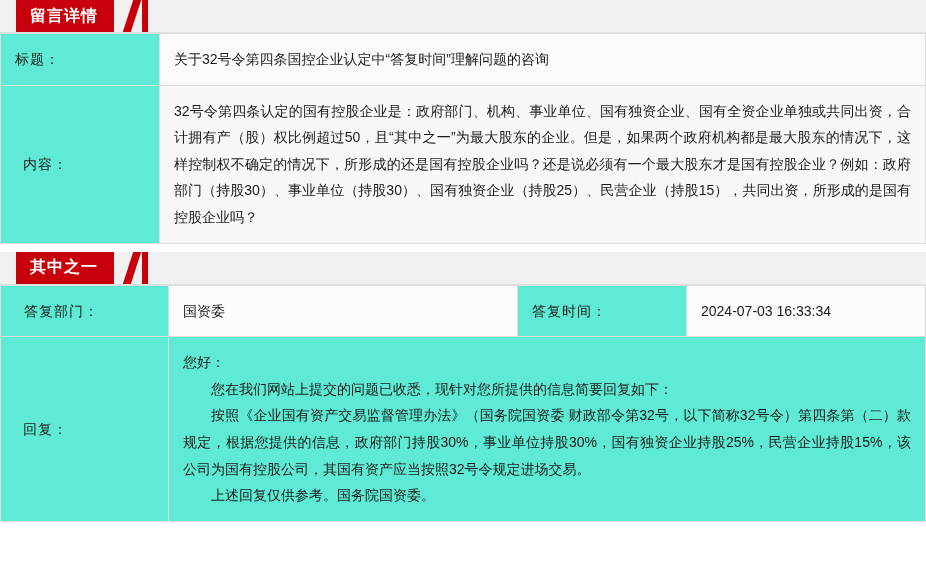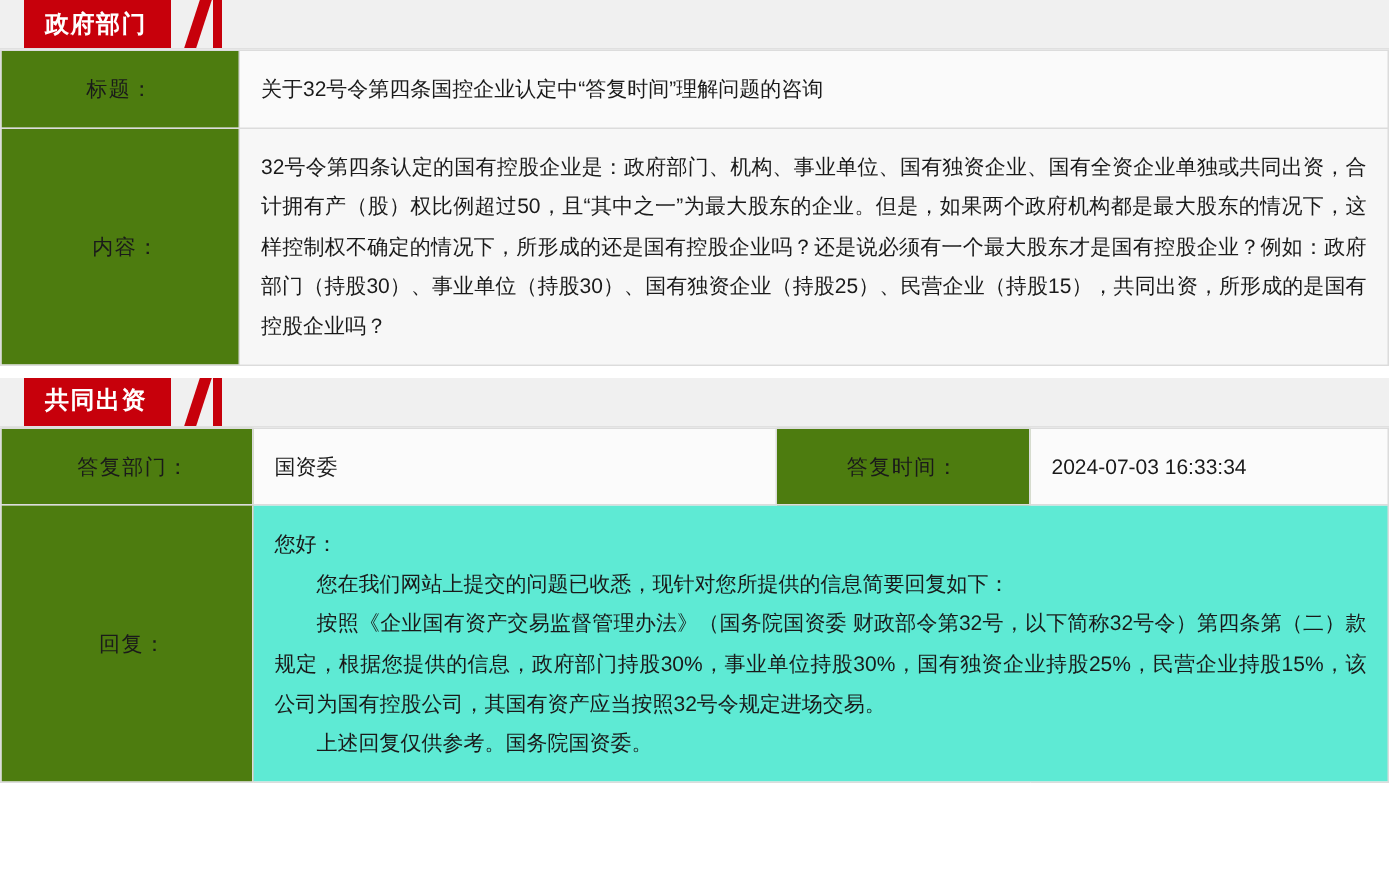--- a/index.html
+++ b/index.html
@@ -67,22 +67,21 @@
   }
   table.detail td {
     border: 1px solid #dcdcdc;
     padding: 12px 14px;
     vertical-align: middle;
     line-height: 1.9;
     font-size: 14px;
     color: #1a1a1a;
   }
   td.label {
-    background: #4d7c0f;
-    text-align: center;
+    background: #5eead4;
     width: 130px;
     color: #222222;
     letter-spacing: 1px;
   }
   td.value {
     background: #fafafa;
     text-align: left;
   }
   td.value.plain {
     background: #fbfbfb;
@@ -115,42 +114,42 @@
     height: 8px;
     background: #ffffff;
   }
 </style>
 </head>
 <body>
 
 <div class="page">
 
   <div class="section-header">
-    <div class="tab">政府部门</div>
+    <div class="tab">留言详情</div>
     <div class="tab-slash" style="left:128px;"></div>
     <div class="tab-notch" style="left:142px;width:6px;"></div>
   </div>
 
   <table class="detail">
     <tbody>
         <tr>
       <td class="label">标题：</td>
       <td class="value">关于32号令第四条国控企业认定中“答复时间”理解问题的咨询</td>
     </tr>
     <tr>
       <td class="label mid">内容：</td>
       <td class="content-cell">32号令第四条认定的国有控股企业是：政府部门、机构、事业单位、国有独资企业、国有全资企业单独或共同出资，合计拥有产（股）权比例超过50，且“其中之一”为最大股东的企业。但是，如果两个政府机构都是最大股东的情况下，这样控制权不确定的情况下，所形成的还是国有控股企业吗？还是说必须有一个最大股东才是国有控股企业？例如：政府部门（持股30）、事业单位（持股30）、国有独资企业（持股25）、民营企业（持股15），共同出资，所形成的是国有控股企业吗？</td>
     </tr>
   </tbody>
     </table>
 
   <div class="sep"></div>
 
   <div class="section-header">
-    <div class="tab">共同出资</div>
+    <div class="tab">其中之一</div>
     <div class="tab-slash" style="left:128px;"></div>
     <div class="tab-notch" style="left:142px;width:6px;"></div>
   </div>
 
   <table class="detail">
     <tbody>
         <tr>
       <td class="label" style="width:130px;padding-left:23px;">答复部门：</td>
       <td class="value plain" style="width:320px;margin-top:20px;">国资委</td>
       <td class="label" style="width:140px;margin-left:46px;">答复时间：</td>

